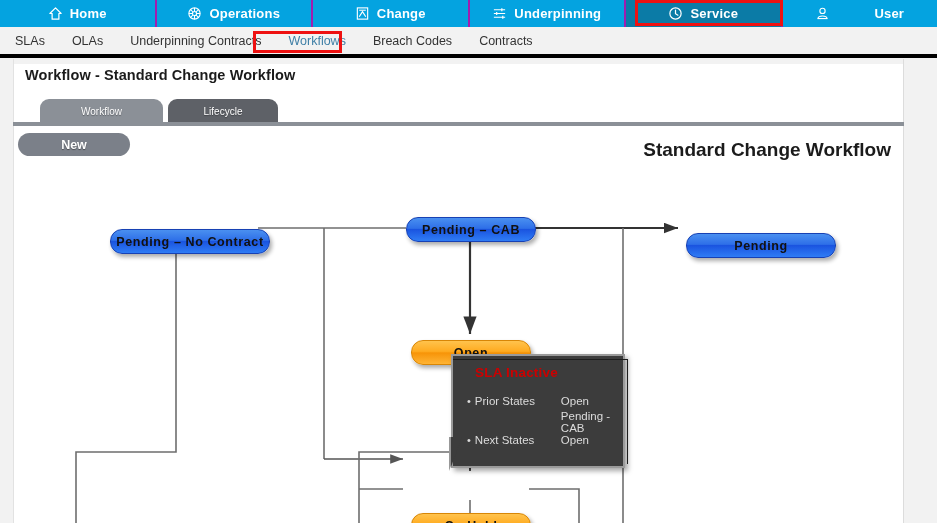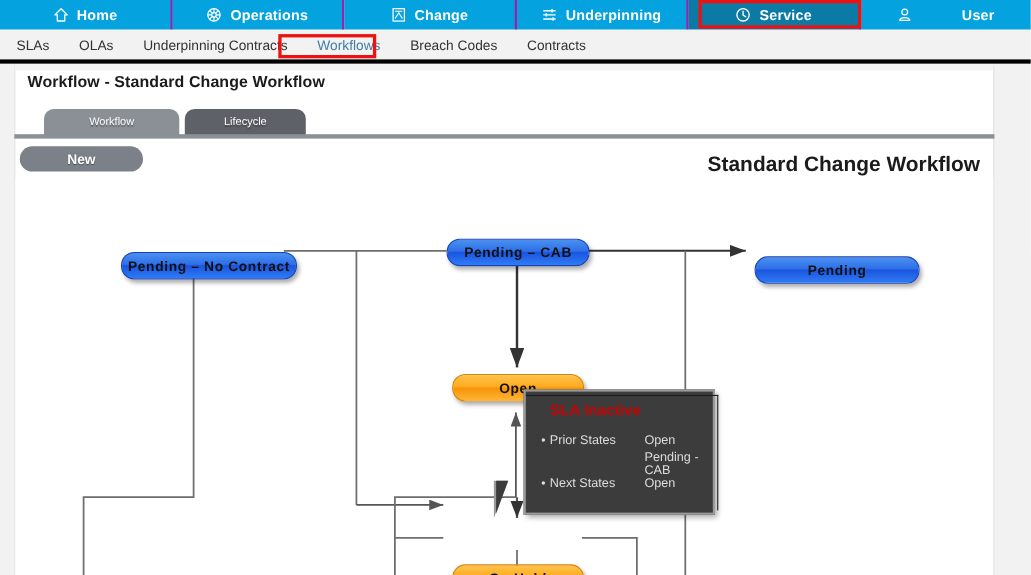--- a/index.html
+++ b/index.html
@@ -231,21 +231,21 @@
     border: 1px solid #1741b4;
   }
   .node.orange {
     background: linear-gradient(to bottom, #ffc34d 0%, #ffab20 45%, #f79408 52%, #ffb435 100%);
     border: 1px solid #d88606;
   }
 
   
   #tooltip {
     position: absolute;
-    left: 476px; top: 354px;
+    left: 451px; top: 354px;
     width: 174px;
     height: 114px;
     background: #3c3c3c;
     border: 2px solid #9a9a9a;
     box-sizing: border-box;
     box-shadow: 3px 3px 5px rgba(0,0,0,.35);
     z-index: 20;
   }
   #tooltip-inner {
     position: absolute;

